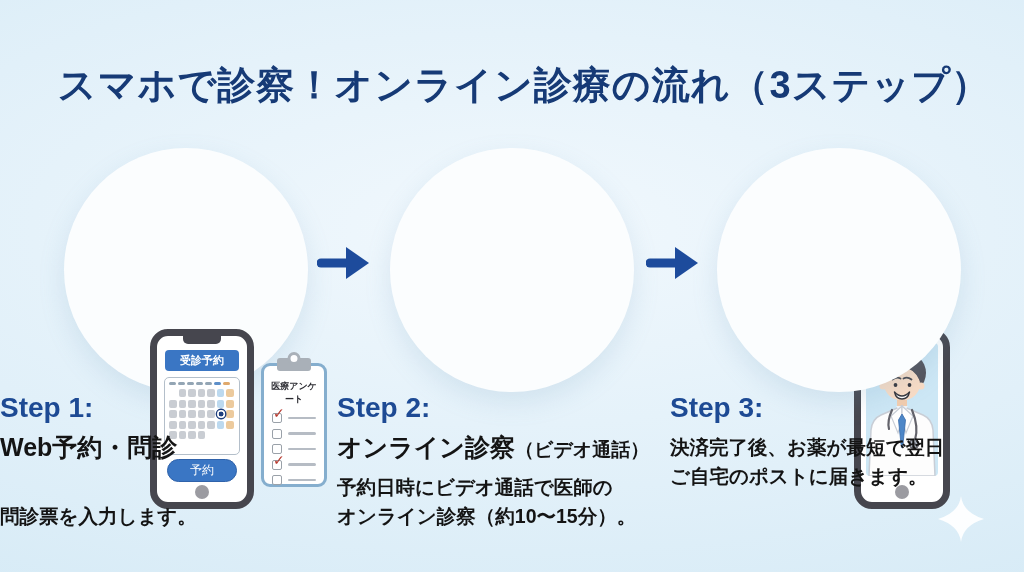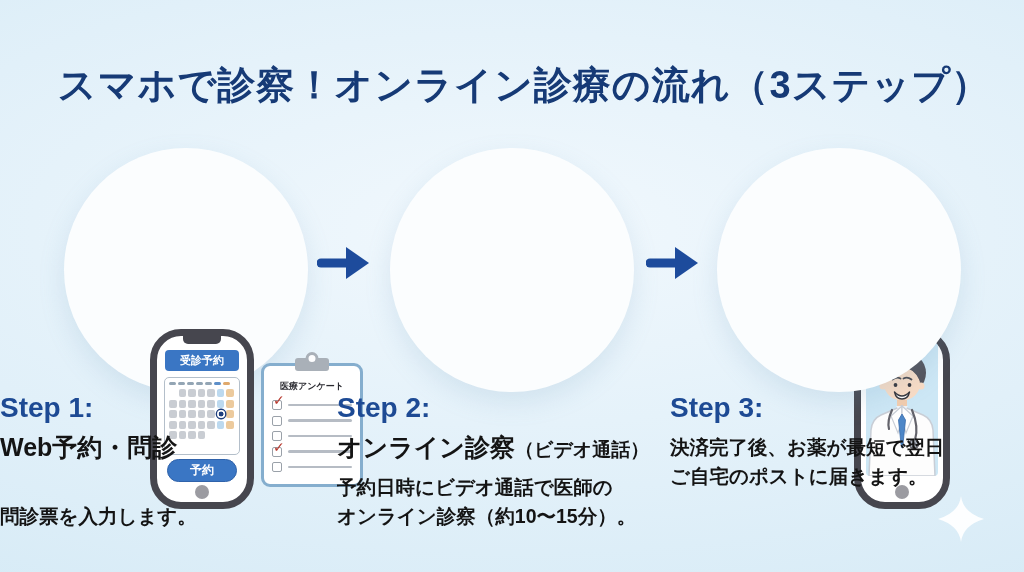--- a/index.html
+++ b/index.html
@@ -8,21 +8,21 @@
     font-family:"Liberation Sans","DejaVu Sans",sans-serif;}
   .title{position:absolute;top:48px;left:0;width:100%;margin:12px;text-align:center;
     font-size:38px;font-weight:800;color:#163a76;letter-spacing:1px;}
   .circle{position:absolute;top:148px;width:244px;height:244px;border-radius:50%;
     background:#fbfdfe;box-shadow:0 10px 26px rgba(110,155,190,.18);}
   .c1{left:64px}.c2{left:390px}.c3{left:717px}
   .arrow{position:absolute;top:243px;width:56px;height:40px;}
   .a1{left:317px}.a2{left:646px}
 
   
-  .phone{position:absolute;background:#fff;border:7px solid #46464e;border-radius:31px;box-sizing:border-box;}
+  .phone{position:absolute;background:#fff;border:7px solid #46464e;border-radius:18px;box-sizing:border-box;}
   .p1{left:86px;top:181px;width:104px;height:180px;}
   .p2{left:464px;top:181px;width:96px;height:180px;}
   .notch{position:absolute;top:0;left:50%;transform:translateX(-50%);width:38px;height:8px;
     background:#46464e;border-radius:0 0 5px 5px;}
   .home{position:absolute;bottom:3px;left:50%;transform:translateX(-50%);width:14px;height:14px;
     border-radius:50%;background:#9b9ba1;}
 
   
   .app-header{margin:14px auto 0;width:74px;height:21px;background:#3a76c4;border-radius:4px;
     color:#fff;font-size:11px;font-weight:700;line-height:21px;text-align:center;}
@@ -32,24 +32,24 @@
   .dash{width:7px;height:3px;border-radius:1.5px;background:#93a5b4;}
   .dash.blue{background:#5d8fc9}.dash.orange{background:#e0a96c}
   .cal-grid{display:grid;grid-template-columns:repeat(7,7.5px);grid-auto-rows:8px;gap:2.5px 2px;margin-left:1px;}
   .cal-cell{background:#c9cdd3;border-radius:2px;}
   .cal-cell.blue{background:#bcd9ef}.cal-cell.orange{background:#ecca9d}
   .cal-cell.empty{visibility:hidden}
   .cal-cell.sel{background:radial-gradient(circle,#1e3f7e 0 1.6px,#fff 2px);
     border:1.6px solid #1e3f7e;border-radius:50%;box-sizing:border-box;transform:scale(1.35);}
   .pill-btn{position:absolute;bottom:20px;left:50%;transform:translateX(-50%);width:70px;height:23px;
     background:#3a76c4;border:1.5px solid #2f62aa;border-radius:13px;color:#fff;
-    font-size:12px;font-weight:700;line-height:20px;text-align:center;box-sizing:border-box;}
-
-  
-  .clipboard{position:absolute;left:197px;top:215px;width:102px;height:124px;background:#fff;
+    font-size:12px;font-weight:400;line-height:20px;text-align:center;box-sizing:border-box;}
+
+  
+  .clipboard{position:absolute;left:197px;top:215px;width:66px;height:124px;background:#fff;
     border:3px solid #85aece;border-radius:9px;box-sizing:border-box;}
   .clip{position:absolute;top:-8px;left:50%;transform:translateX(-50%);width:34px;height:13px;
     background:#a9b0b8;border-radius:3px;}
   .clip::after{content:"";position:absolute;top:-6px;left:50%;transform:translateX(-50%);
     width:7px;height:7px;border-radius:50%;background:#fdfdfe;border:3px solid #a9b0b8;}
   .clip-title{margin:14px 3px 0;text-align:center;font-size:9px;font-weight:700;color:#2a2a30;}
   .check-list{display:flex;flex-direction:column;gap:5.5px;margin:7px 8px 0;}
   .check-row{display:flex;align-items:center;position:relative;height:10px;}
   .checkbox{width:10px;height:10px;border:1.6px solid #9aa1a9;border-radius:2px;background:#fff;box-sizing:border-box;flex:none;}
   .checkmark{position:absolute;left:1px;top:-7px;font-size:14px;font-weight:800;color:#b7392e;line-height:1;}

